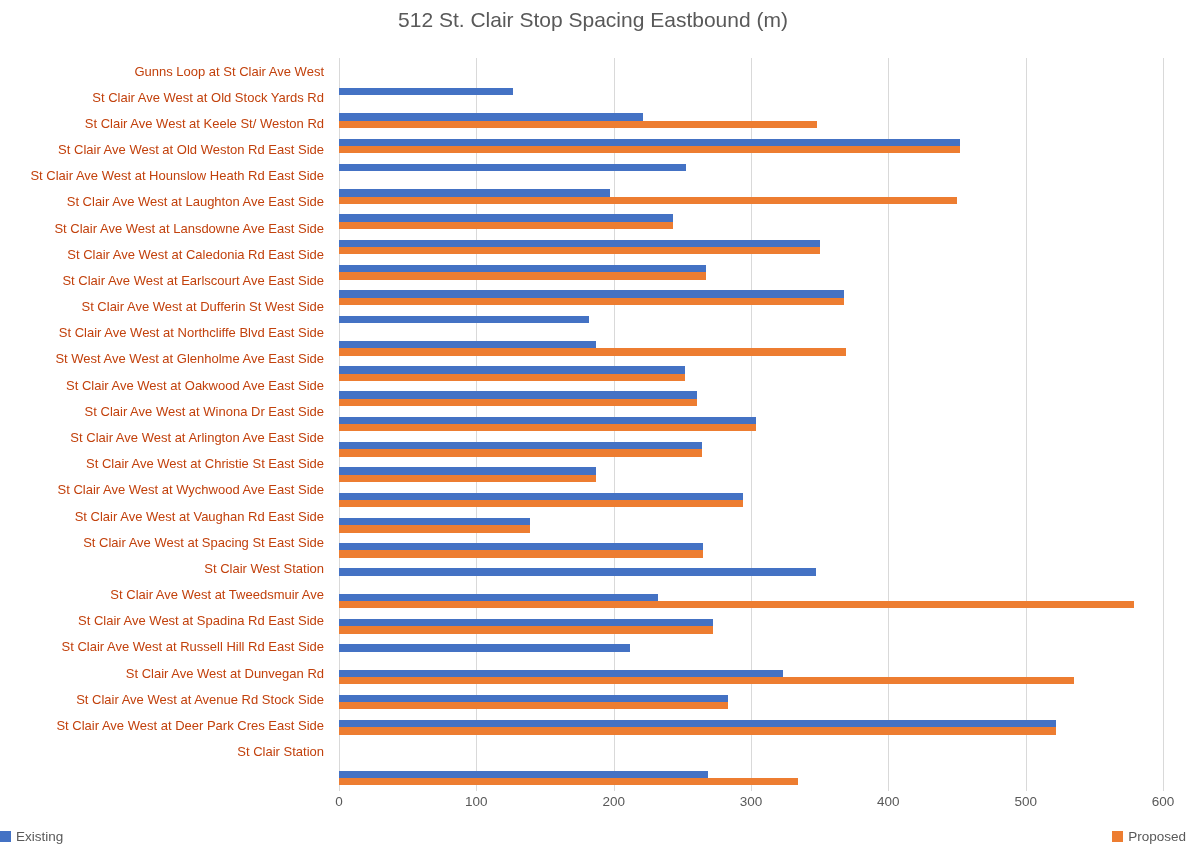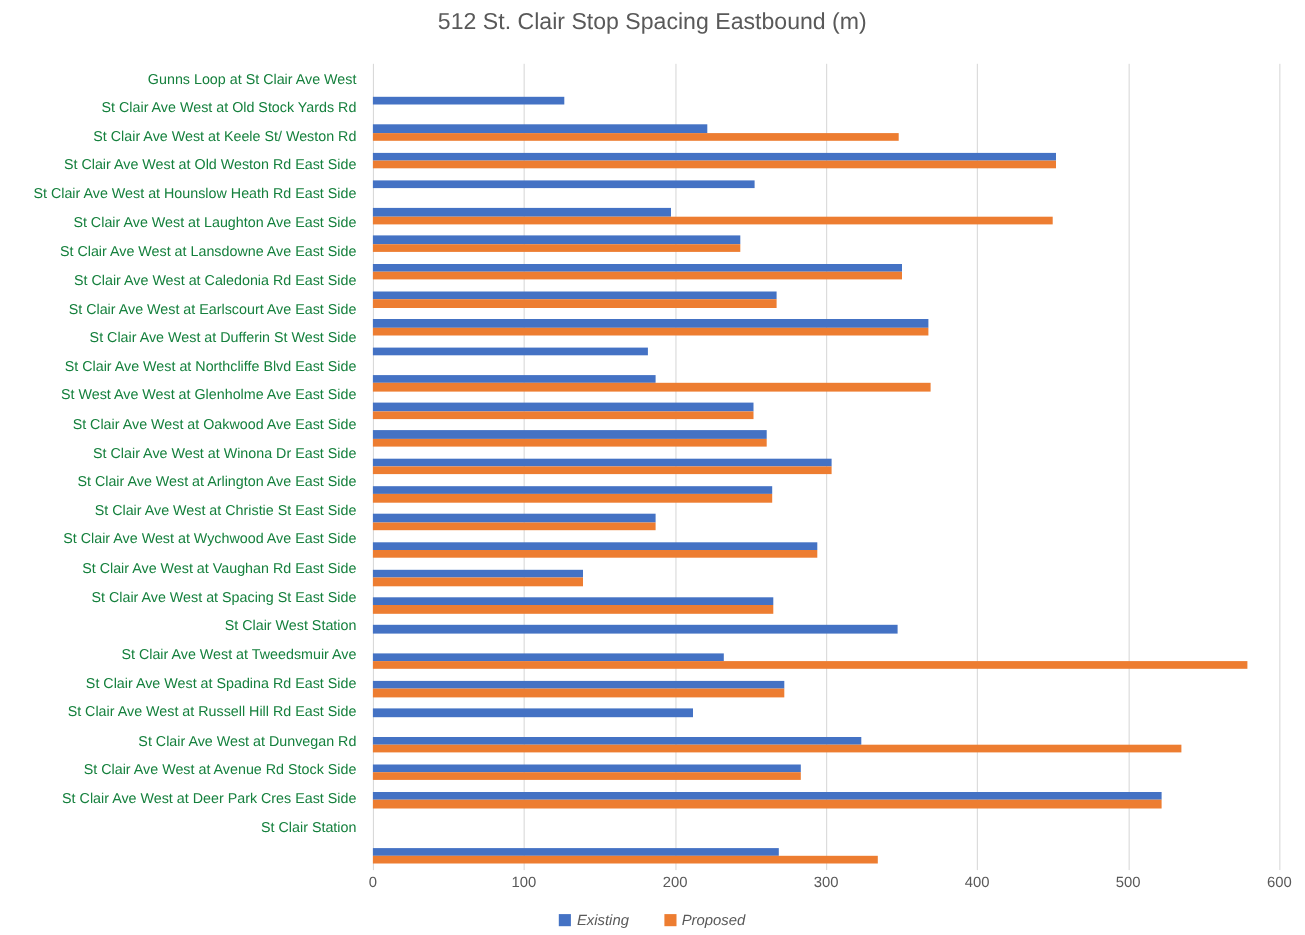--- a/index.html
+++ b/index.html
@@ -21,21 +21,21 @@
   .labels-col {
     position: absolute;
     left: 0; top: 58px;
     width: 324px; height: 733px;
     display: flex; flex-direction: column;
   }
   .cat-label {
     flex: 1;
     display: flex; align-items: center; justify-content: flex-end;
     font-size: 13px;
-    color: #15803d;
+    color: #c2410c;
     white-space: nowrap;
     margin-left: 39px;
   }
   .plot-area {
     position: absolute;
     left: 339px; top: 58px;
     width: 824px; height: 733px;
   }
   .gridline {
     position: absolute;
@@ -63,23 +63,22 @@
   }
   .x-tick {
     position: absolute;
     transform: translateX(-50%);
     font-size: 13.5px;
     color: #595959;
   }
   .legend {
     position: absolute;
     left: 0; top: 829px; width: 100%;
-    display: flex; justify-content: center; align-items: center;
+    display: flex; justify-content: space-between; align-items: center;
     gap: 32px;
-    font-style: italic;
   }
   .legend-item { display: flex; align-items: center; gap: 5px; }
   .legend-swatch { width: 11px; height: 11px; display: inline-block; }
   .legend-label { font-size: 13.5px; color: #595959; }
 </style>
 </head>
 <body>
 
 <div class="chart">
   <div class="chart-title">512 St. Clair Stop Spacing Eastbound (m)</div>

